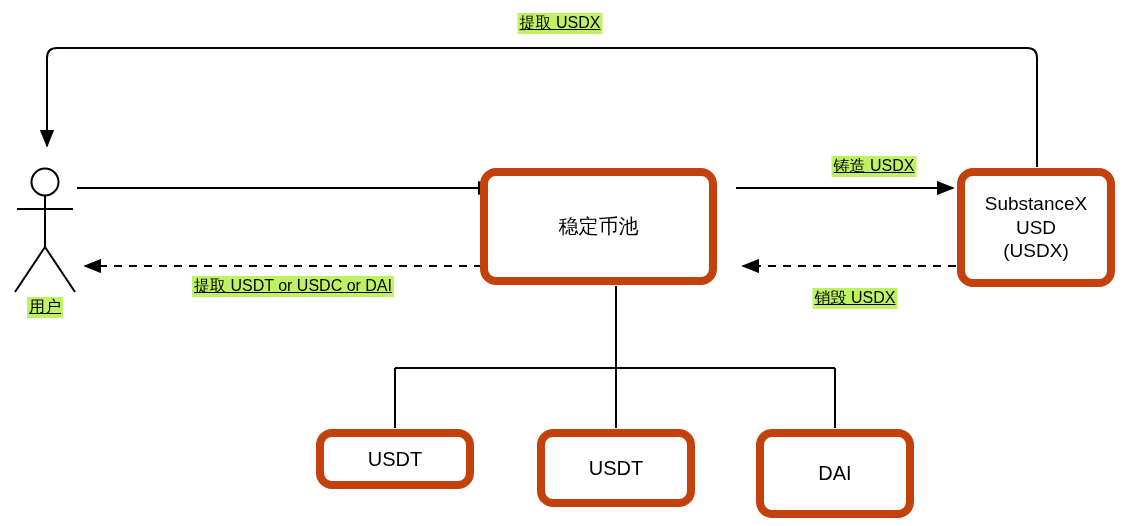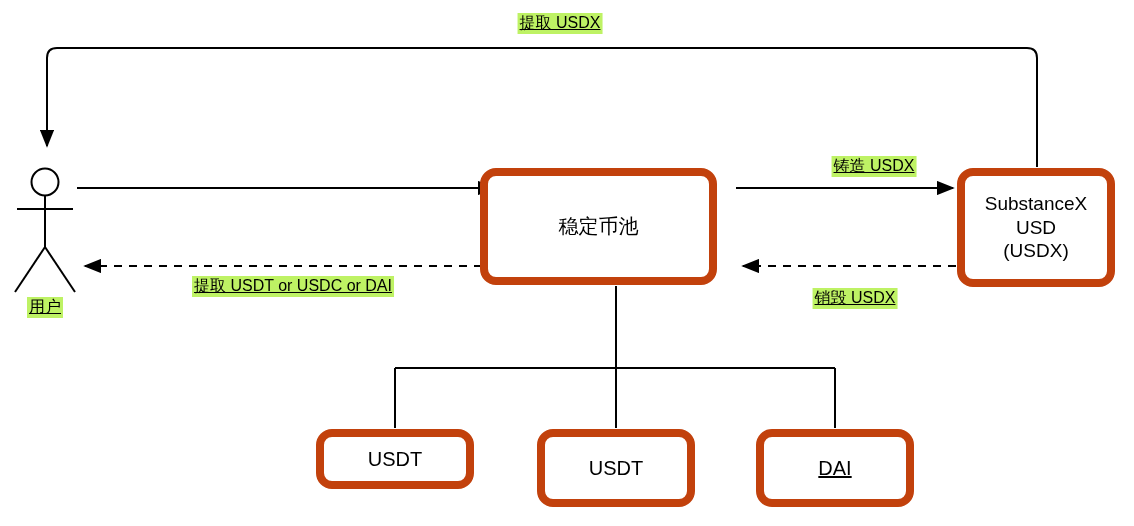--- a/index.html
+++ b/index.html
@@ -28,21 +28,21 @@
     justify-content: center;
     text-align: center;
     font-size: 20px;
     color: #000000;
     line-height: 1.25;
   }
   .node-pool   { left: 480px; top: 168px; width: 237px; height: 117px; }
   .node-usdx   { left: 957px; top: 168px; width: 158px; height: 119px; font-size: 19px; }
   .node-usdt   { left: 316px; top: 429px; width: 158px; height: 60px; }
   .node-usdc   { left: 537px; top: 429px; width: 158px; height: 78px; }
-  .node-dai    { left: 756px; top: 429px; width: 158px; height: 78px; text-decoration: underline; }
+  .node-dai    { left: 756px; top: 429px; width: 158px; height: 89px; }
   .edge-label, .actor-label {
     position: absolute;
     transform: translateX(-50%);
     white-space: nowrap;
     font-size: 16px;
     color: #000000;
     background: #bef264;
     padding: 0 2px;
     text-decoration: underline;
   }

